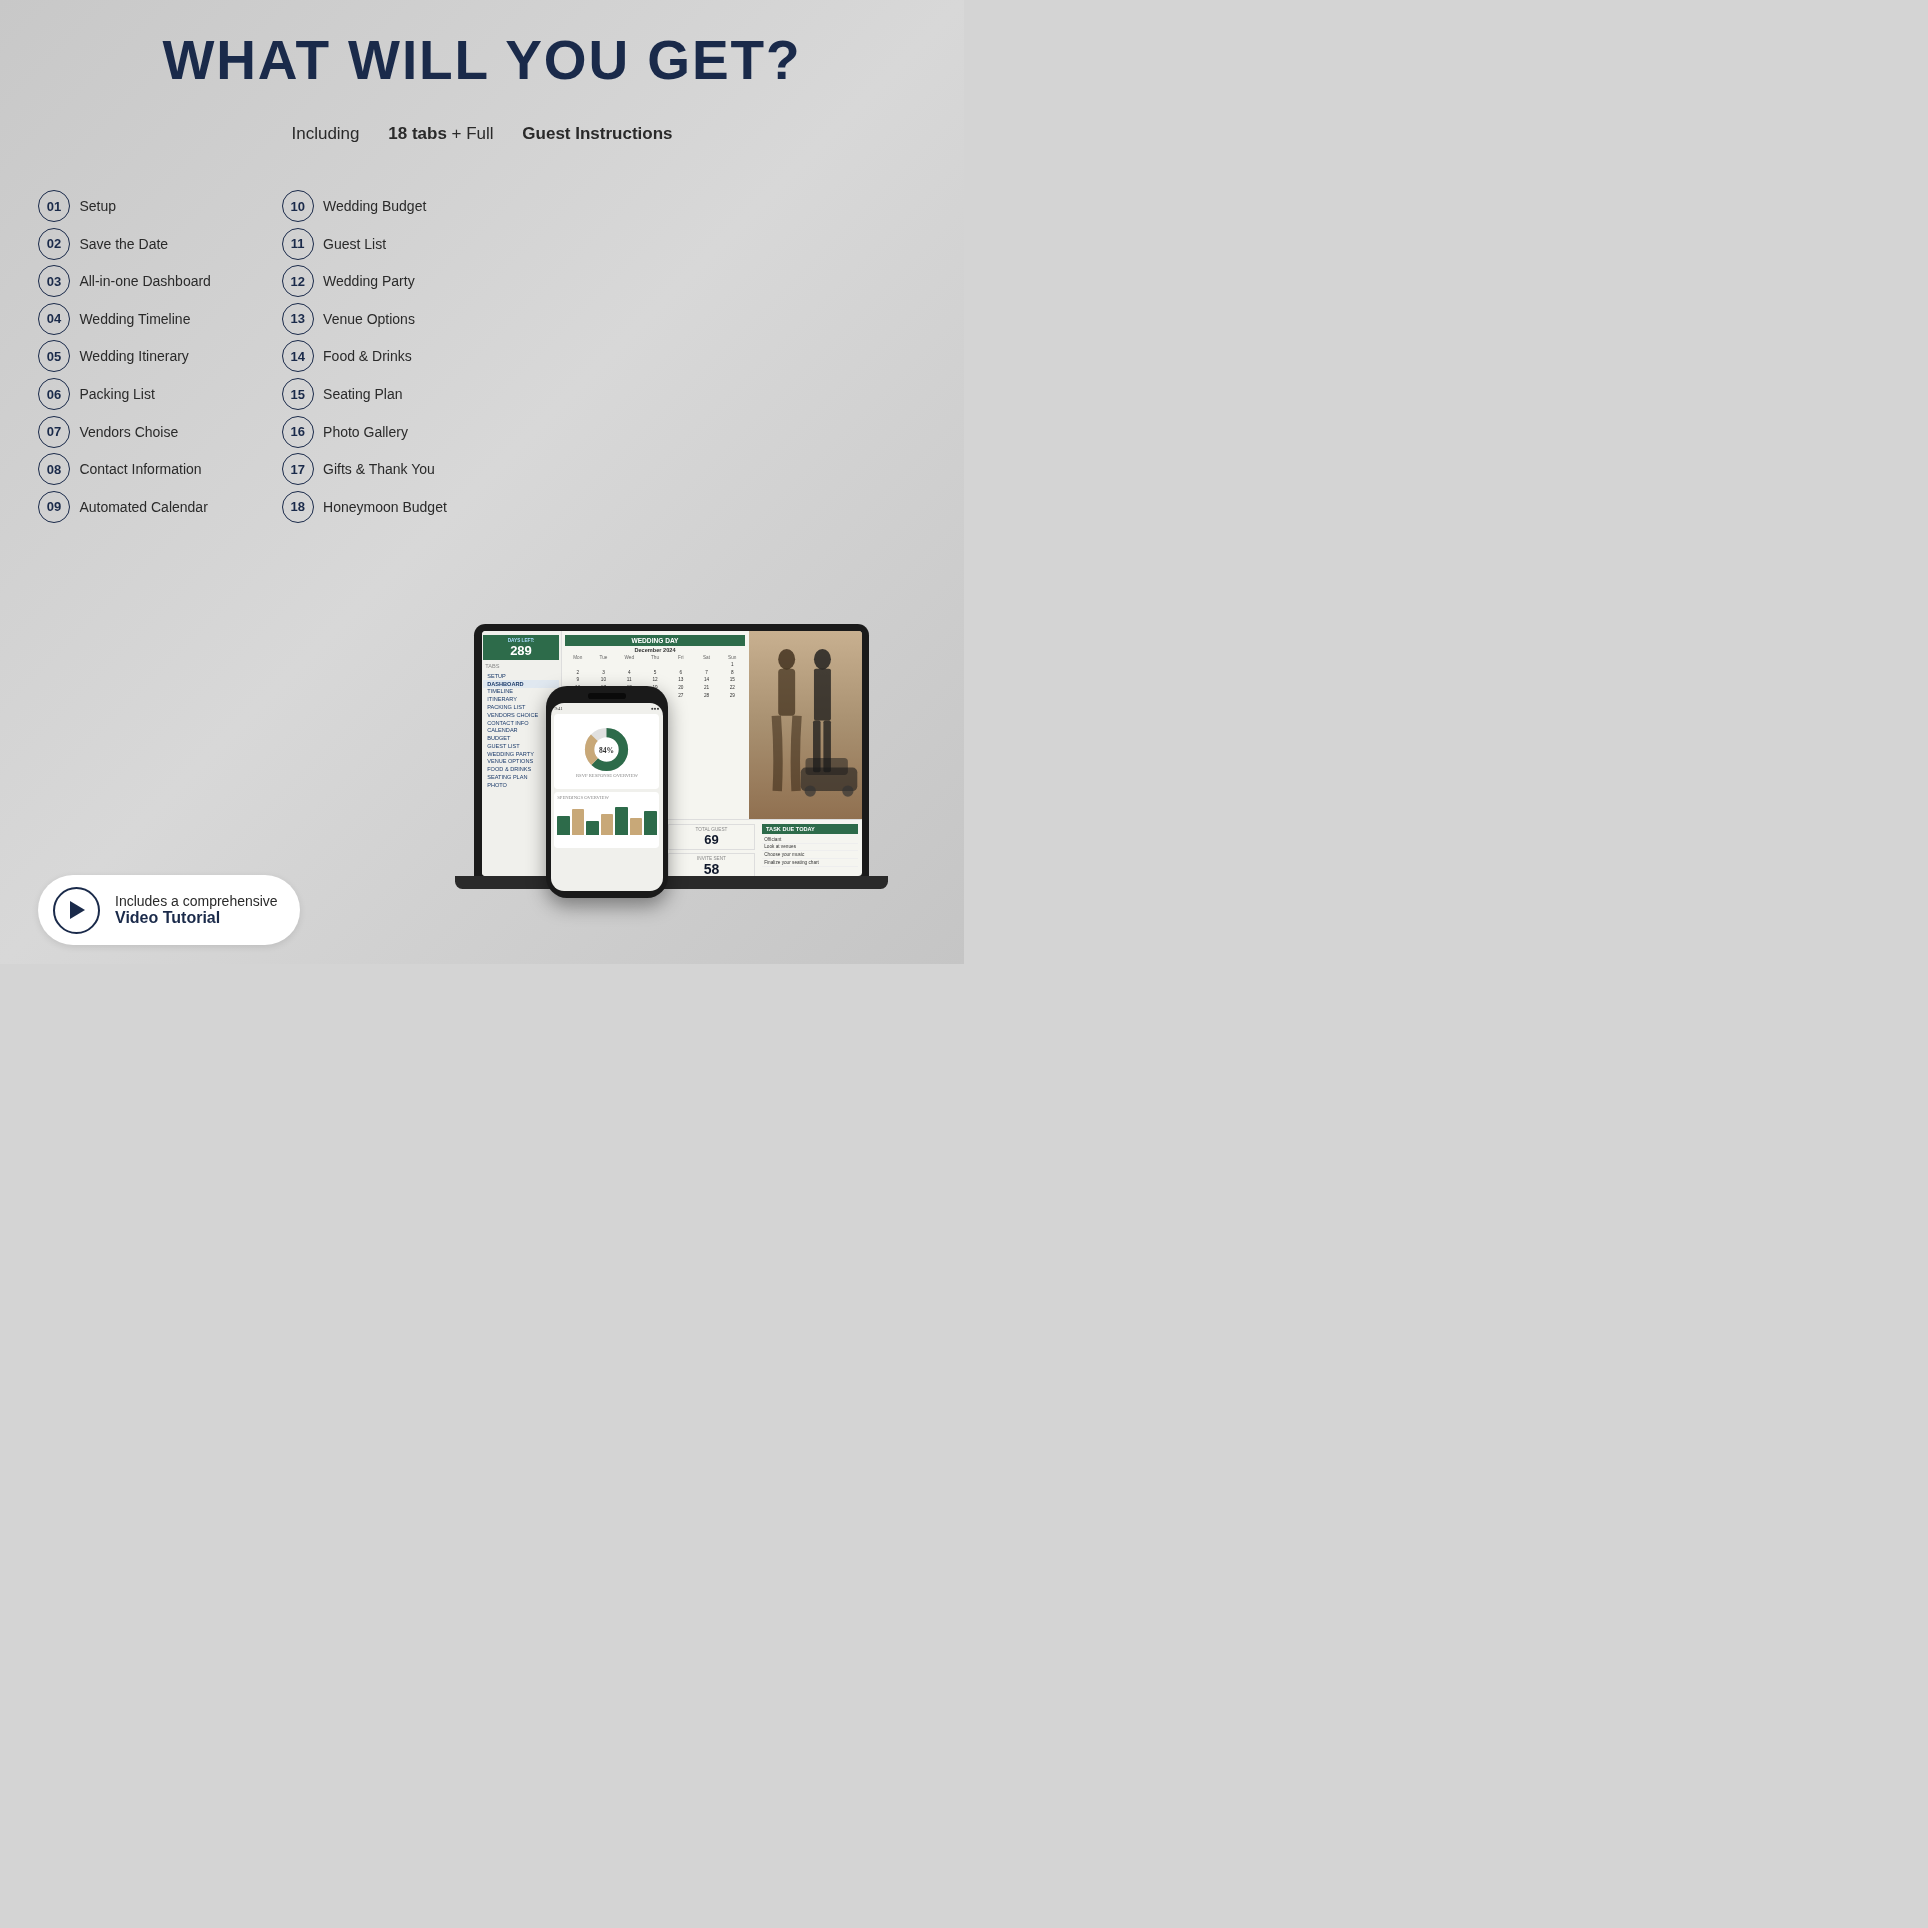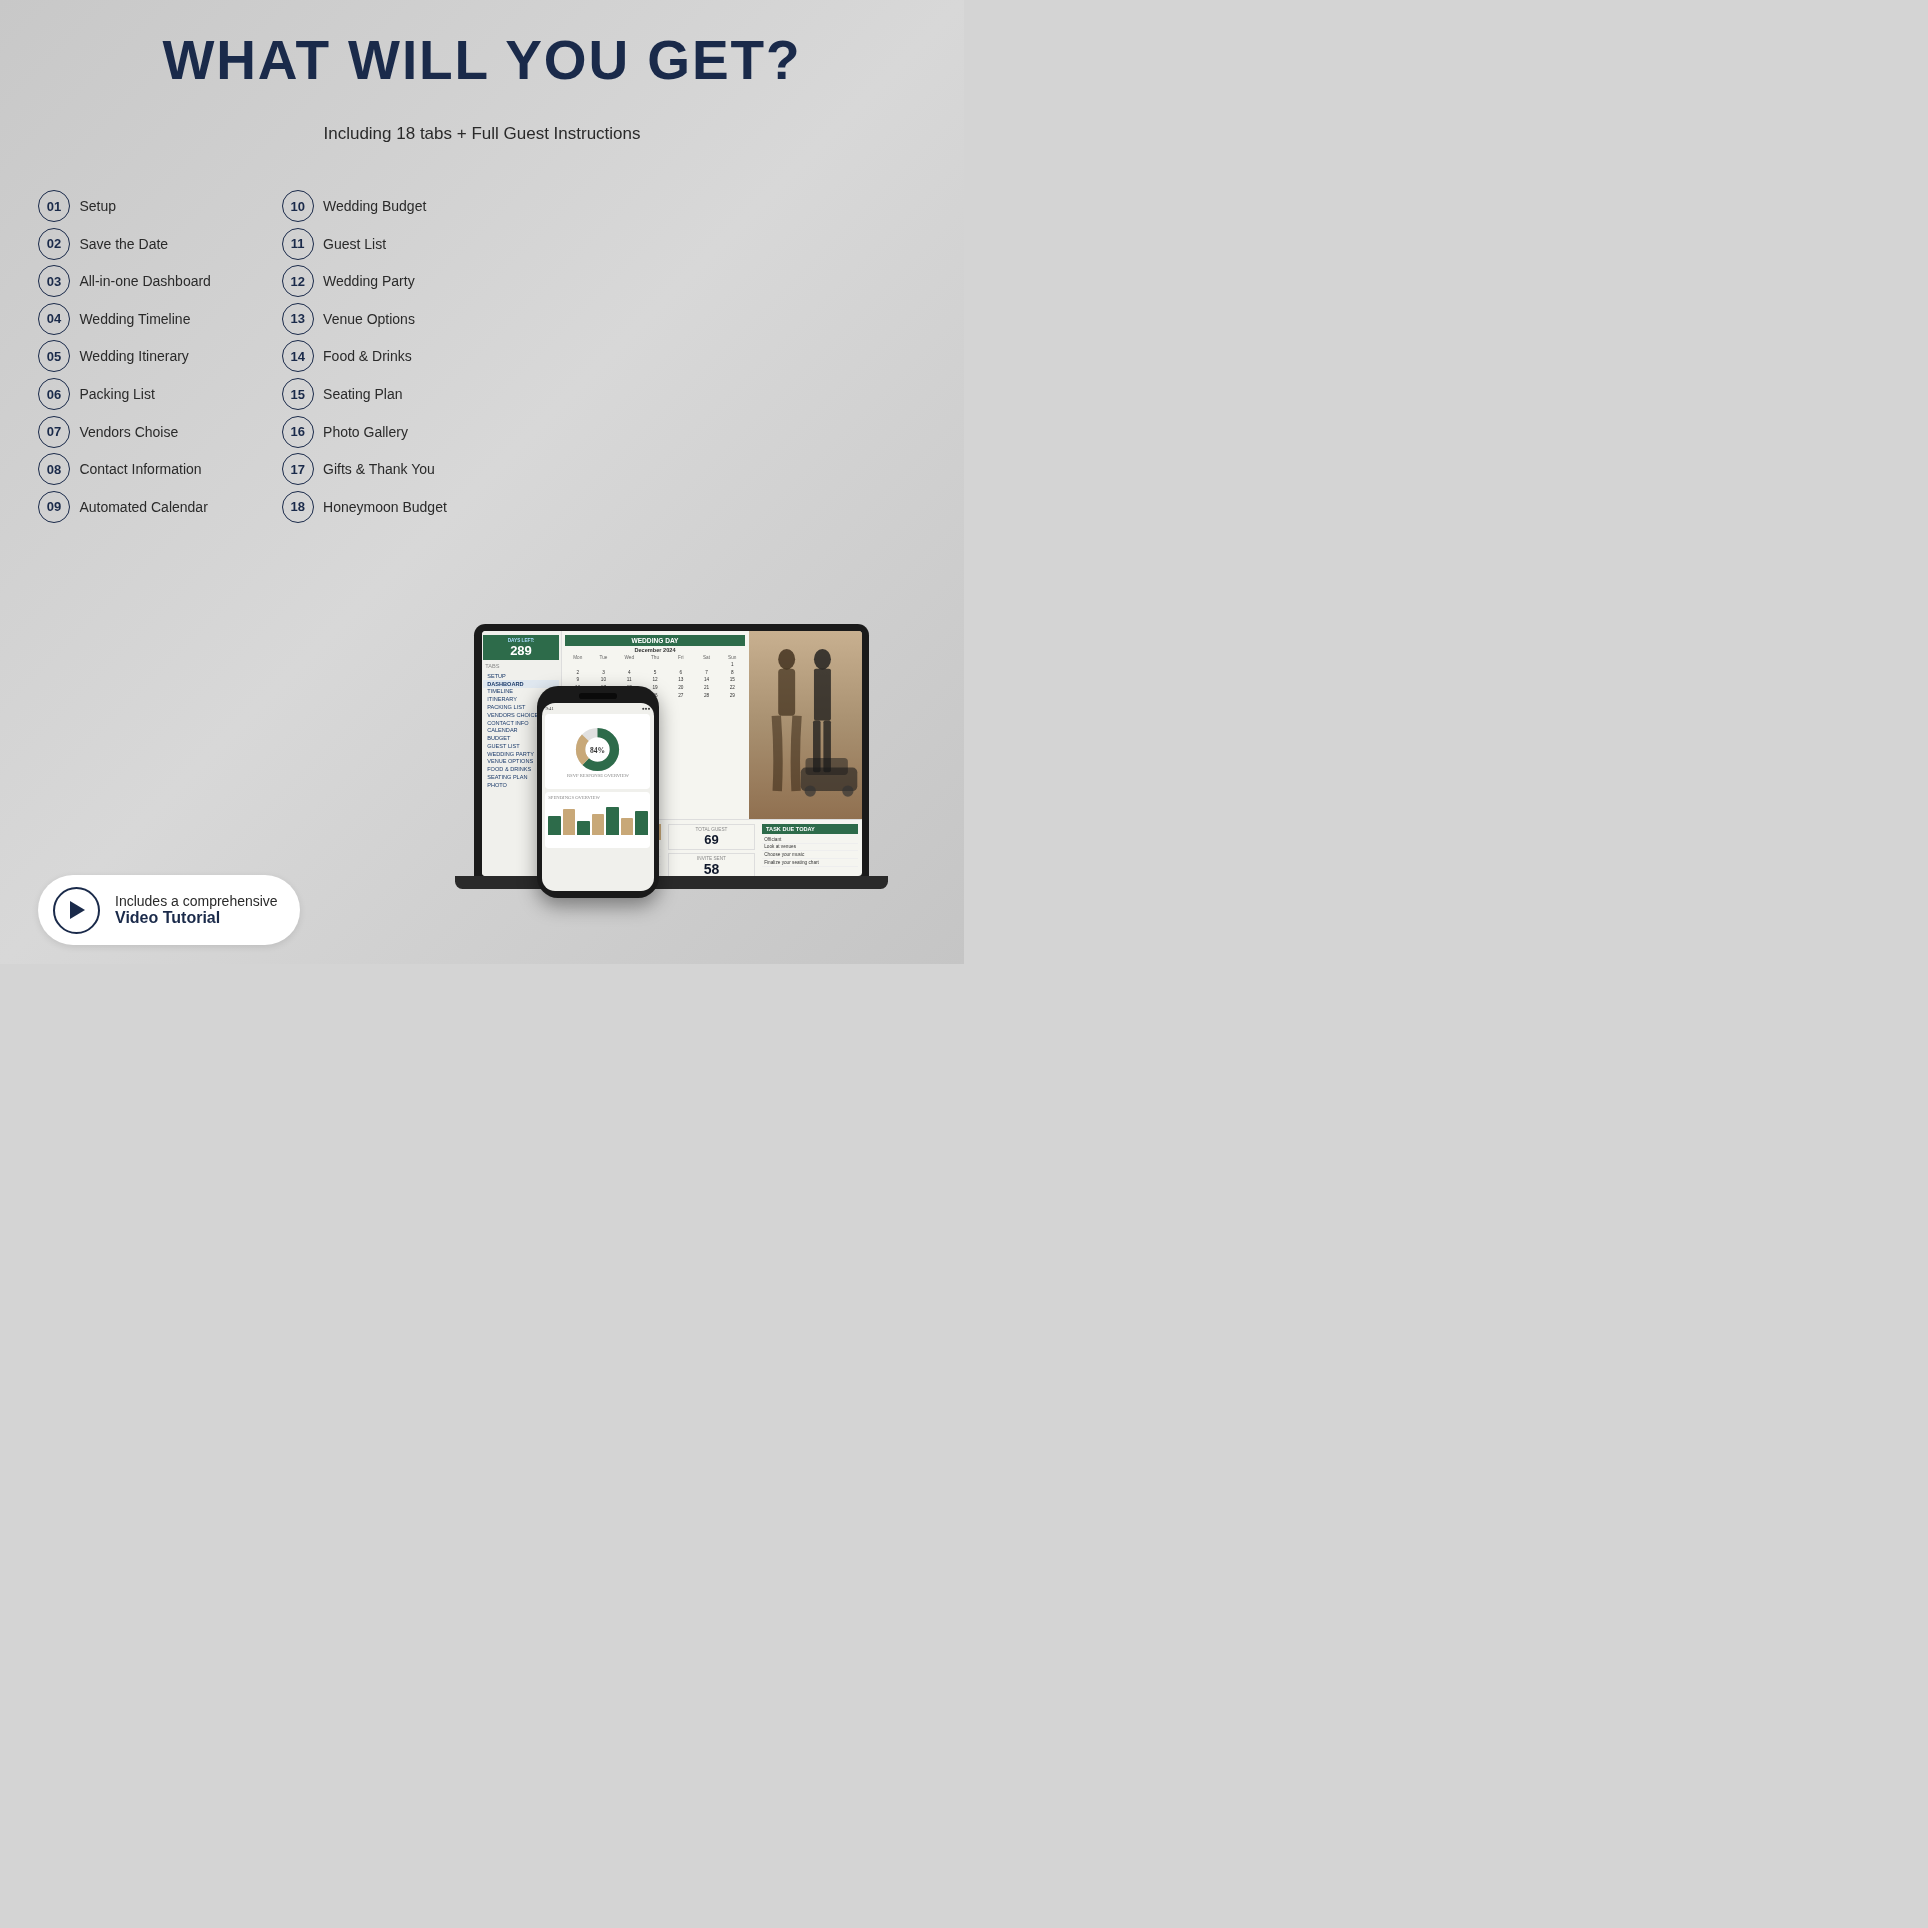--- a/index.html
+++ b/index.html
@@ -34,21 +34,22 @@
     }
 
     .subtitle {
       font-size: 17px;
       color: #2a2a2a;
       margin-bottom: 22.6px;
       font-family: Arial, sans-serif;
     }
 
     .subtitle strong {
-      font-weight: 400;
+      font-weight: 700;
+      margin-left: 24px;
     }
 
     .content-area {
       display: flex;
       width: 100%;
       gap: 19px;
       flex: 1;
     }
 
     .lists-area {
@@ -329,21 +330,21 @@
       font-size: 4.7px;
       color: #333;
       padding: 0.9px 1.9px;
       border-bottom: 0.9px solid #eee;
     }
 
     
     .phone {
       position: absolute;
       bottom: 47px;
-      left: 2px;
+      left: 11px;
       width: 122px;
       z-index: 10;
     }
 
     .phone-outer {
       background: #1a1a1a;
       border-radius: 21px;
       padding: 7.5px 4.7px;
       box-shadow: 0 7.5px 19px rgba(0,0,0,0.4);
     }

